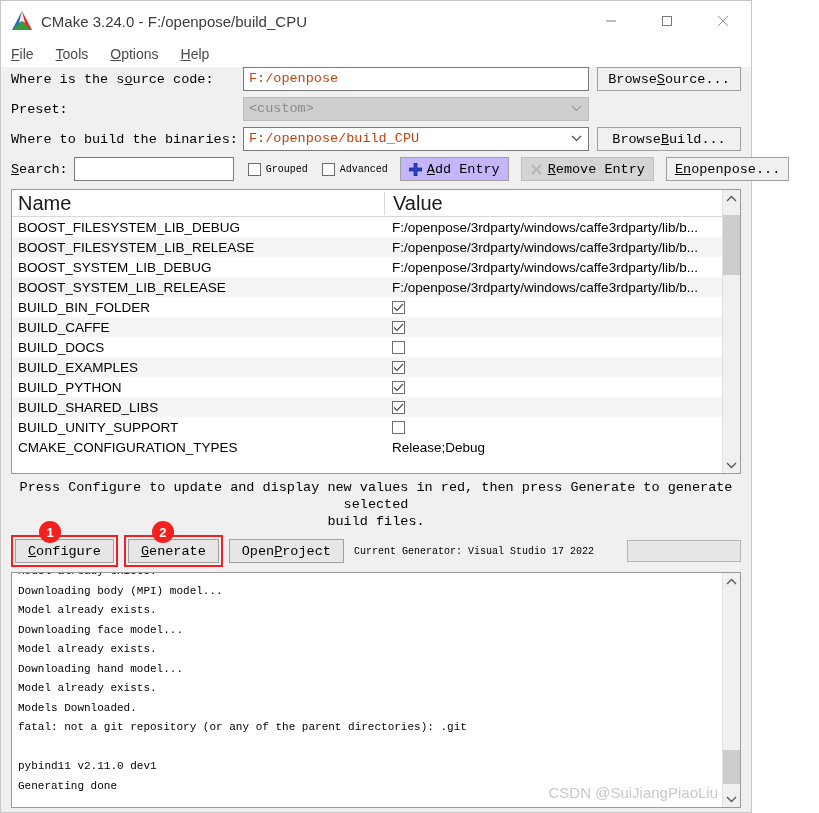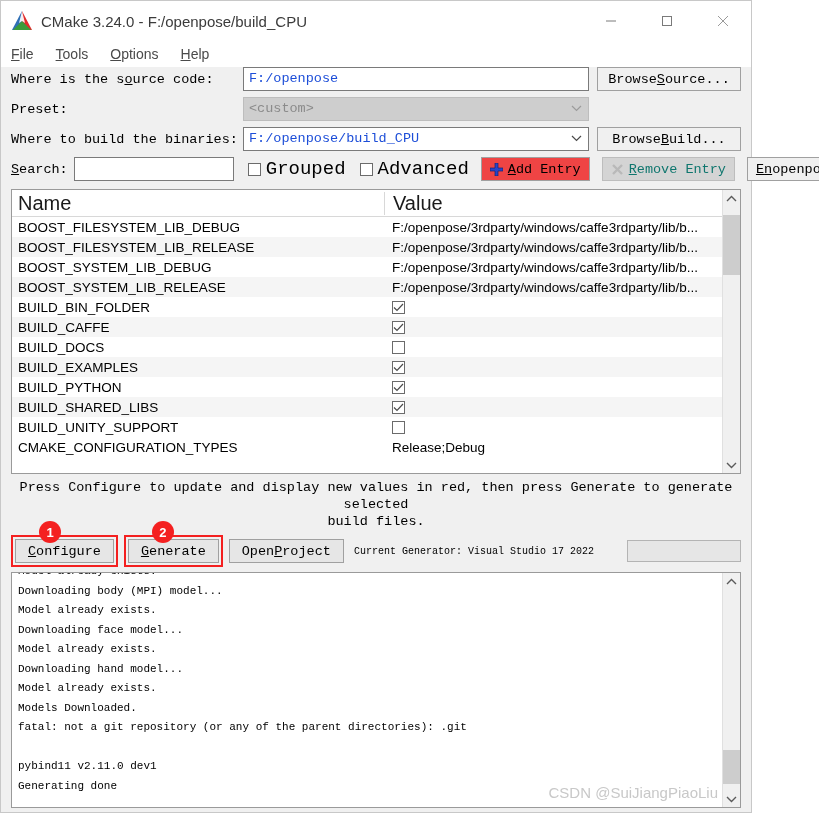--- a/index.html
+++ b/index.html
@@ -105,21 +105,21 @@
   .text-input {
     flex: 1 1 auto;
     height: 24px;
     border: 1px solid #7a7a7a;
     background: #ffffff;
     box-sizing: border-box;
     font-family: "Liberation Mono", monospace;
     font-size: 13.5px;
     padding: 0 5px;
     line-height: 22px;
-    color: #1d4ed8;
+    color: #c2410c;
     white-space: nowrap;
     overflow: hidden;
   }
   .combo {
     position: relative;
     display: flex;
     align-items: center;
   }
   .combo .arrow {
     position: absolute;
@@ -172,50 +172,50 @@
     box-sizing: border-box;
     padding: 0 4px;
     font-family: "Liberation Mono", monospace;
     font-size: 13.5px;
   }
   .cb-wrap {
     display: flex;
     align-items: center;
     margin-left: 14px;
     font-family: "Liberation Mono", monospace;
-    font-size: 19px;
+    font-size: 10px;
     white-space: nowrap;
   }
   .cb-box {
     width: 13px;
     height: 13px;
     border: 1px solid #6b6b6b;
     background: #fff;
     margin-right: 5px;
     box-sizing: border-box;
     flex: 0 0 auto;
   }
   .tool-btn {
     margin-left: 12px;
     height: 24px;
-    background: #ef4444;
+    background: #c4b5fd;
     border: 1px solid #a0a0a0;
     display: flex;
     align-items: center;
     padding: 0 8px;
     box-sizing: border-box;
     font-family: "Liberation Mono", monospace;
     font-size: 13.5px;
     white-space: nowrap;
   }
   .tool-btn u { text-decoration: underline; }
   .tool-btn.disabled {
     background: #d4d4d4;
     border-color: #bdbdbd;
-    color: #0f766e;
+    color: #000000;
   }
   .tool-btn .plus { margin-right: 5px; display:flex; }
   .env-btn {
     margin-left: 12px;
     height: 24px;
     background: #f0f0f0;
     border: 1px solid #a0a0a0;
     display: flex;
     align-items: center;
     justify-content: center;

